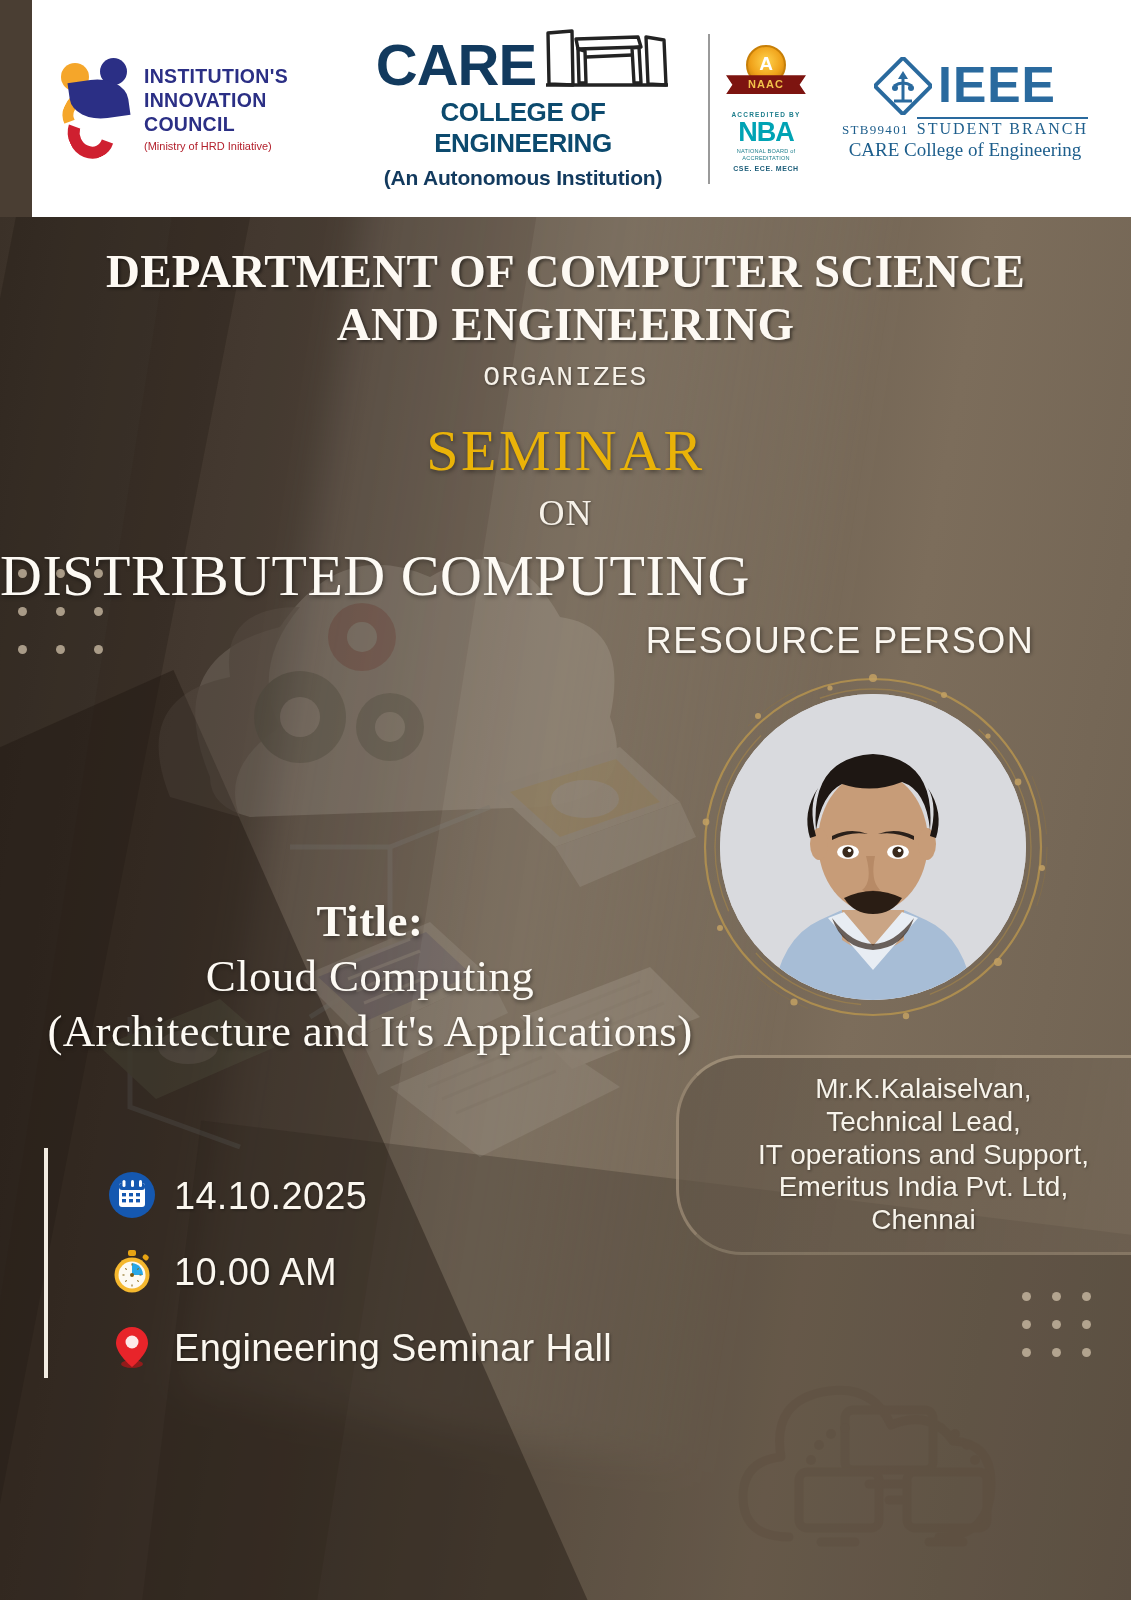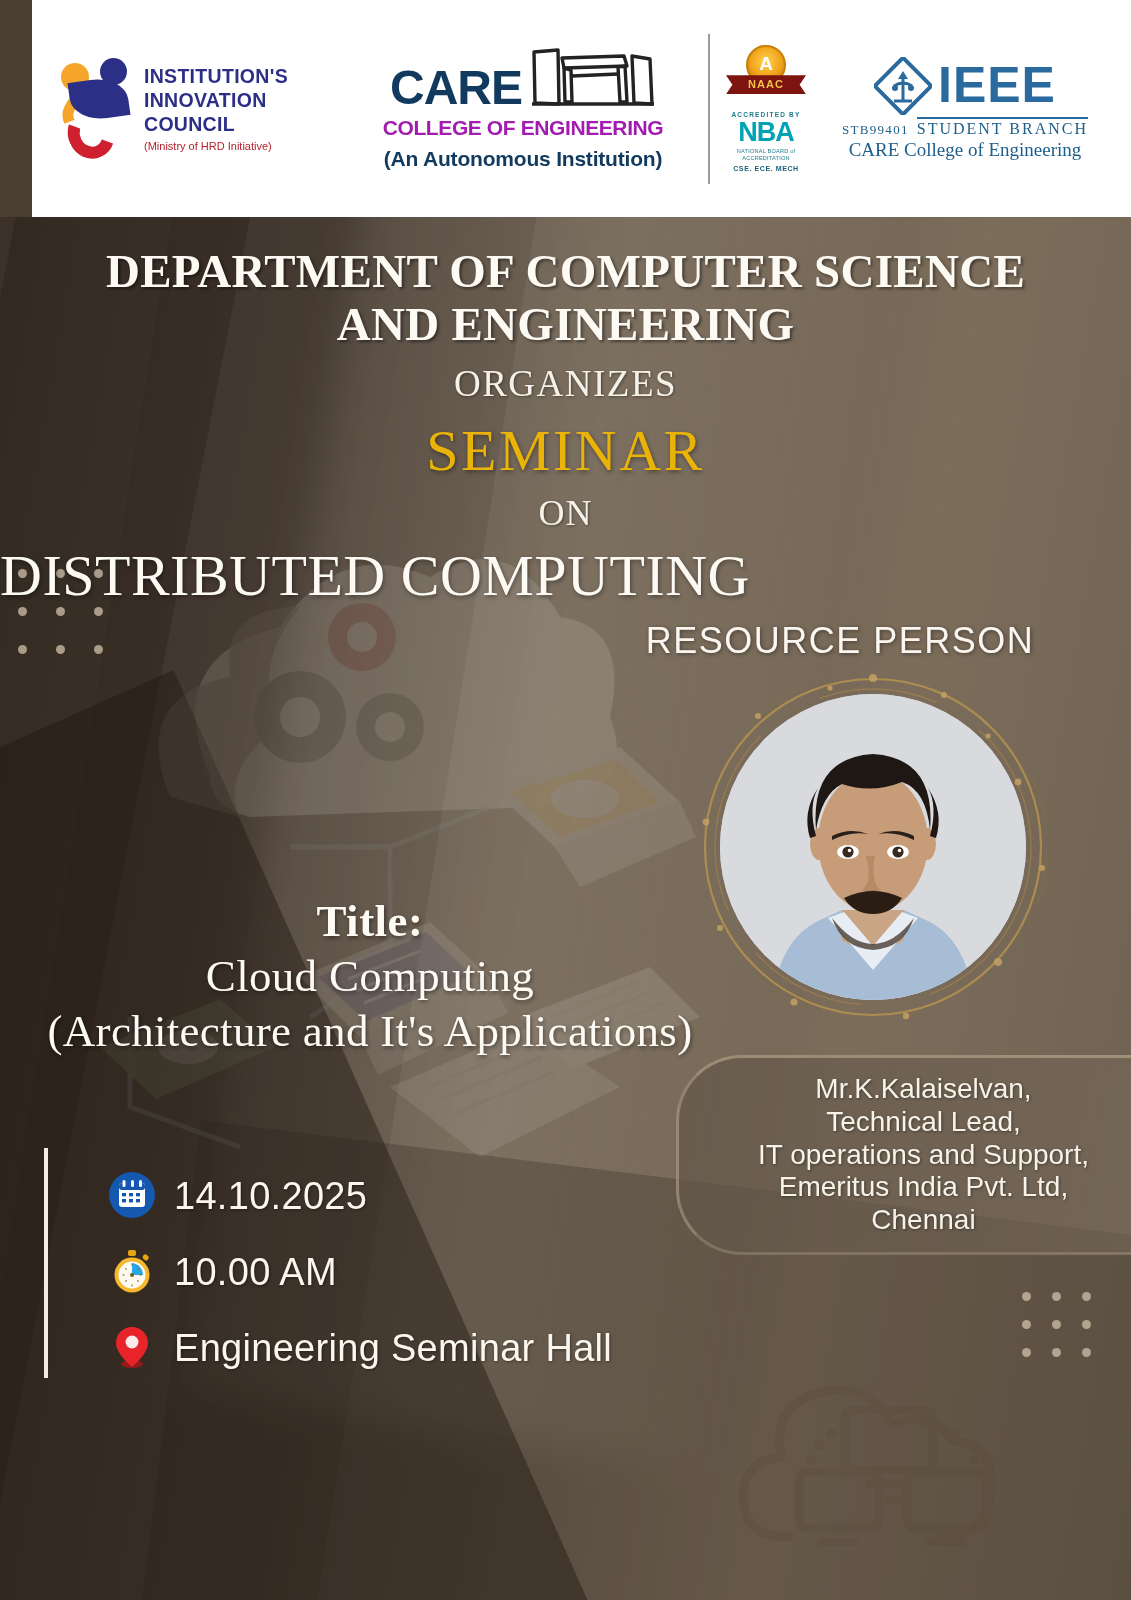--- a/index.html
+++ b/index.html
@@ -52,23 +52,23 @@
     border-top-color:transparent; border-right-color:transparent;
     transform:rotate(-25deg);
   }
   .iic-text { margin-left:10px; }
   .iic-text .l { color:#2b2f85; font-weight:bold; font-size:19.5px; line-height:1.22; letter-spacing:.3px; }
   .iic-text .sub { color:#b3202c; font-size:11px; margin-top:3px; }
 
   
   .care { width:346px; margin-left:22px; text-align:center; }
   .care-row1 { display:flex; align-items:flex-end; justify-content:center; }
-  .care-word { color:#123a5e; font-weight:bold; font-size:48px; letter-spacing:-1px; line-height:.92; font-family:"Liberation Sans", sans-serif; }
+  .care-word { color:#123a5e; font-weight:bold; font-size:58px; letter-spacing:-1px; line-height:.92; font-family:"Liberation Sans", sans-serif; }
   .care-bldg { width:128px; height:62px; margin-left:6px; margin-bottom:2px; }
-  .care-line2 { color:#a21caf; font-weight:bold; font-size:21px; letter-spacing:-.4px; margin-top:6px; }
+  .care-line2 { color:#0c4a6e; font-weight:bold; font-size:26px; letter-spacing:-.4px; margin-top:6px; }
   .care-line3 { color:#123a5e; font-weight:bold; font-size:21px; margin-top:7px; letter-spacing:-.2px; }
 
   .vdiv { width:2px; height:150px; background:#9a9a9a; margin-left:12px; }
 
   
   .accred { width:96px; margin-left:8px; text-align:center; }
   .naac { position:relative; width:84px; height:60px; margin:0 auto; }
   .naac .medal {
     position:absolute; left:22px; top:0; width:40px; height:40px; border-radius:50%;
     background:radial-gradient(circle at 50% 40%, #ffd34d 0%, #f0a21a 55%, #b36d06 100%);
@@ -128,21 +128,21 @@
   .content { position:absolute; left:0; top:217px; width:1131px; height:1383px; z-index:20; }
 
   .dept {
     position:absolute; left:0; top:28px; width:1131px; text-align:center;
     font-family:"Liberation Serif", serif; font-weight:bold;
     font-size:47px; line-height:1.12; color:#fdf9f3; letter-spacing:.3px;
     text-shadow:2px 2px 3px rgba(0,0,0,.45);
   }
   .organizes {
     position:absolute; left:0; top:145px; width:1131px; text-align:center;
-    font-family:Liberation Serif, serif; font-size:37px; color:#f6f1e8;
+    font-family:Liberation Mono, monospace; font-size:28px; color:#f6f1e8;
     letter-spacing:1.5px; text-shadow:1px 1px 3px rgba(0,0,0,.4);
   }
   .seminar {
     position:absolute; left:0; top:200px; width:1131px; text-align:center;
     font-family:"Liberation Serif", serif; font-size:58px; color:#eab308;
     letter-spacing:2.5px; text-shadow:1px 2px 4px rgba(0,0,0,.4);
   }
   .on {
     position:absolute; left:0; top:275px; width:1131px; text-align:center;
     font-family:"Liberation Serif", serif; font-size:36px; color:#f6f1e8;

